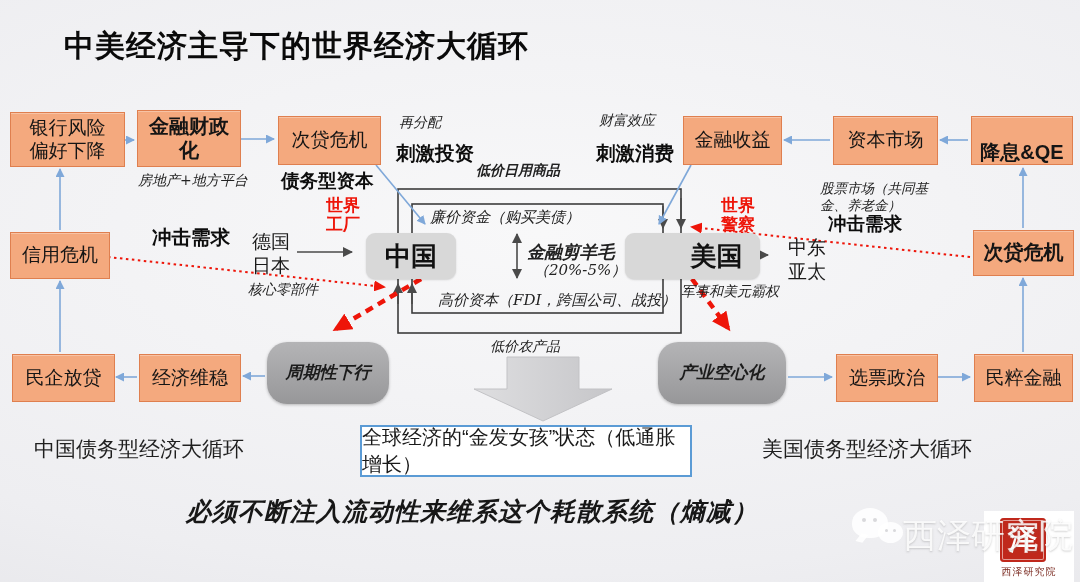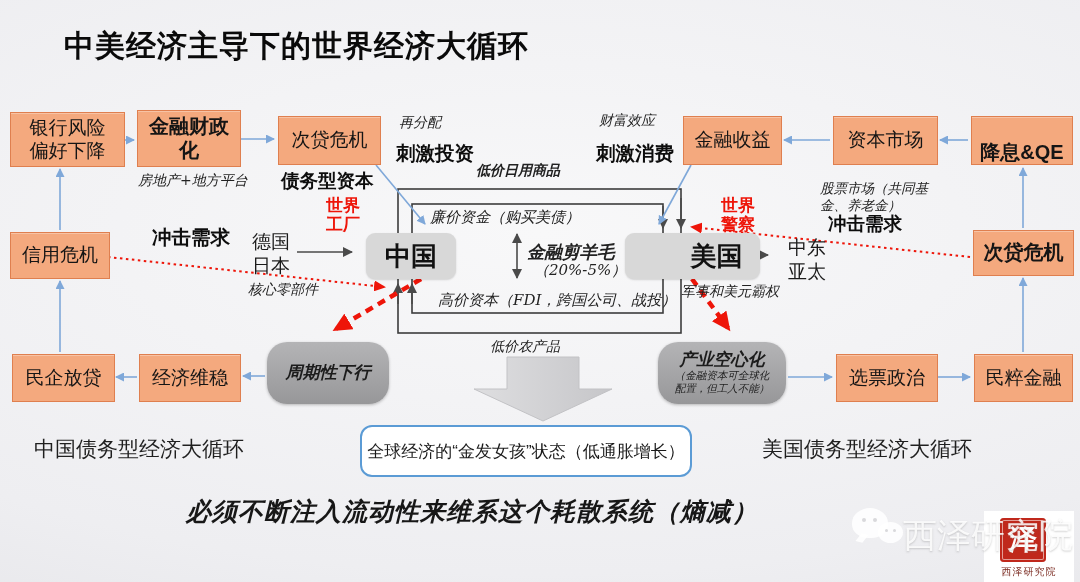--- a/index.html
+++ b/index.html
@@ -20,22 +20,22 @@
         box-shadow:0 1px 3px rgba(0,0,0,.25);}
   .gbox .t{font-family:"DejaVu Serif",serif;font-style:italic;font-weight:bold;font-size:17px;line-height:1.05;}
   .gbox .n{font-family:"DejaVu Serif",serif;font-style:italic;font-size:10.5px;line-height:1.2;width:102px;}
   .lbl{position:absolute;z-index:4;color:#1a1a1a;white-space:nowrap;}
   .it{font-family:"DejaVu Serif",serif;font-style:italic;font-size:14px;color:#222;}
   .bd{font-weight:bold;font-size:19.5px;color:#0d0d0d;}
   .red{color:#ee1509;font-weight:bold;font-size:17px;line-height:1.12;white-space:normal;}
   .pre{white-space:pre-line;line-height:1.25;}
   svg.layer{position:absolute;left:0;top:0;z-index:1;}
   .gold{position:absolute;left:360px;top:425px;width:328px;height:48px;background:#fff;
-        border:2px solid #5B9BD5;border-radius:12px;display:flex;align-items:center;
-        justify-content:center;font-size:17px;color:#1a1a1a;z-index:3;}
+        border:2px solid #5B9BD5;border-radius:0;display:flex;align-items:center;
+        justify-content:center;font-size:20px;color:#1a1a1a;z-index:3;}
   .caption{font-size:21px;color:#1f1f1f;}
   .slogan{position:absolute;left:172px;top:495px;width:600px;z-index:4;text-align:center;
           font-family:"DejaVu Serif",serif;font-style:italic;font-weight:bold;
           font-size:25px;color:#171717;letter-spacing:1px;}
   
   .wm-card{position:absolute;left:984px;top:511px;width:90px;height:71px;background:#fff;z-index:5;}
   .seal{position:absolute;left:16px;top:7px;width:46px;height:44px;background:#c0281c;border-radius:4px;
         display:flex;align-items:center;justify-content:center;color:#fff;
         font-family:"DejaVu Serif",serif;font-weight:bold;font-size:28px;
         box-shadow:inset 0 0 0 2px #c0281c, inset 0 0 0 3px rgba(255,255,255,.55);}
@@ -160,21 +160,20 @@
   </div>
 <div class="cbox" style="left:625px;top:233px;width:87px;height:46px;padding-left:48px;">
     <span>美国</span>
   </div>
 
 <div class="gbox" style="left:267px;top:342px;width:122px;height:62px;">
   <span class="t">周期性下行</span>
 </div>
 <div class="gbox" style="left:658px;top:342px;width:128px;height:62px;">
   <span class="t">产业空心化</span>
-  <span class="n">（金融资本可全球化配置，但工人不能）</span>
 </div>
 
 <div class="lbl it" style="left:138px;top:172px;">房地产+地方平台</div>
 <div class="lbl bd" style="left:281px;top:168px;font-size:18.5px;">债务型资本</div>
 <div class="lbl it" style="left:399px;top:114px;">再分配</div>
 <div class="lbl bd" style="left:396px;top:140px;">刺激投资</div>
 <div class="lbl it" style="left:476px;top:162px;font-weight:bold;">低价日用商品</div>
 <div class="lbl it" style="left:599px;top:112px;">财富效应</div>
 <div class="lbl bd" style="left:596px;top:140px;">刺激消费</div>
 <div class="lbl it" style="left:820px;top:180px;width:122px;white-space:normal;font-size:13.5px;line-height:1.25;">股票市场（共同基金、养老金）</div>

